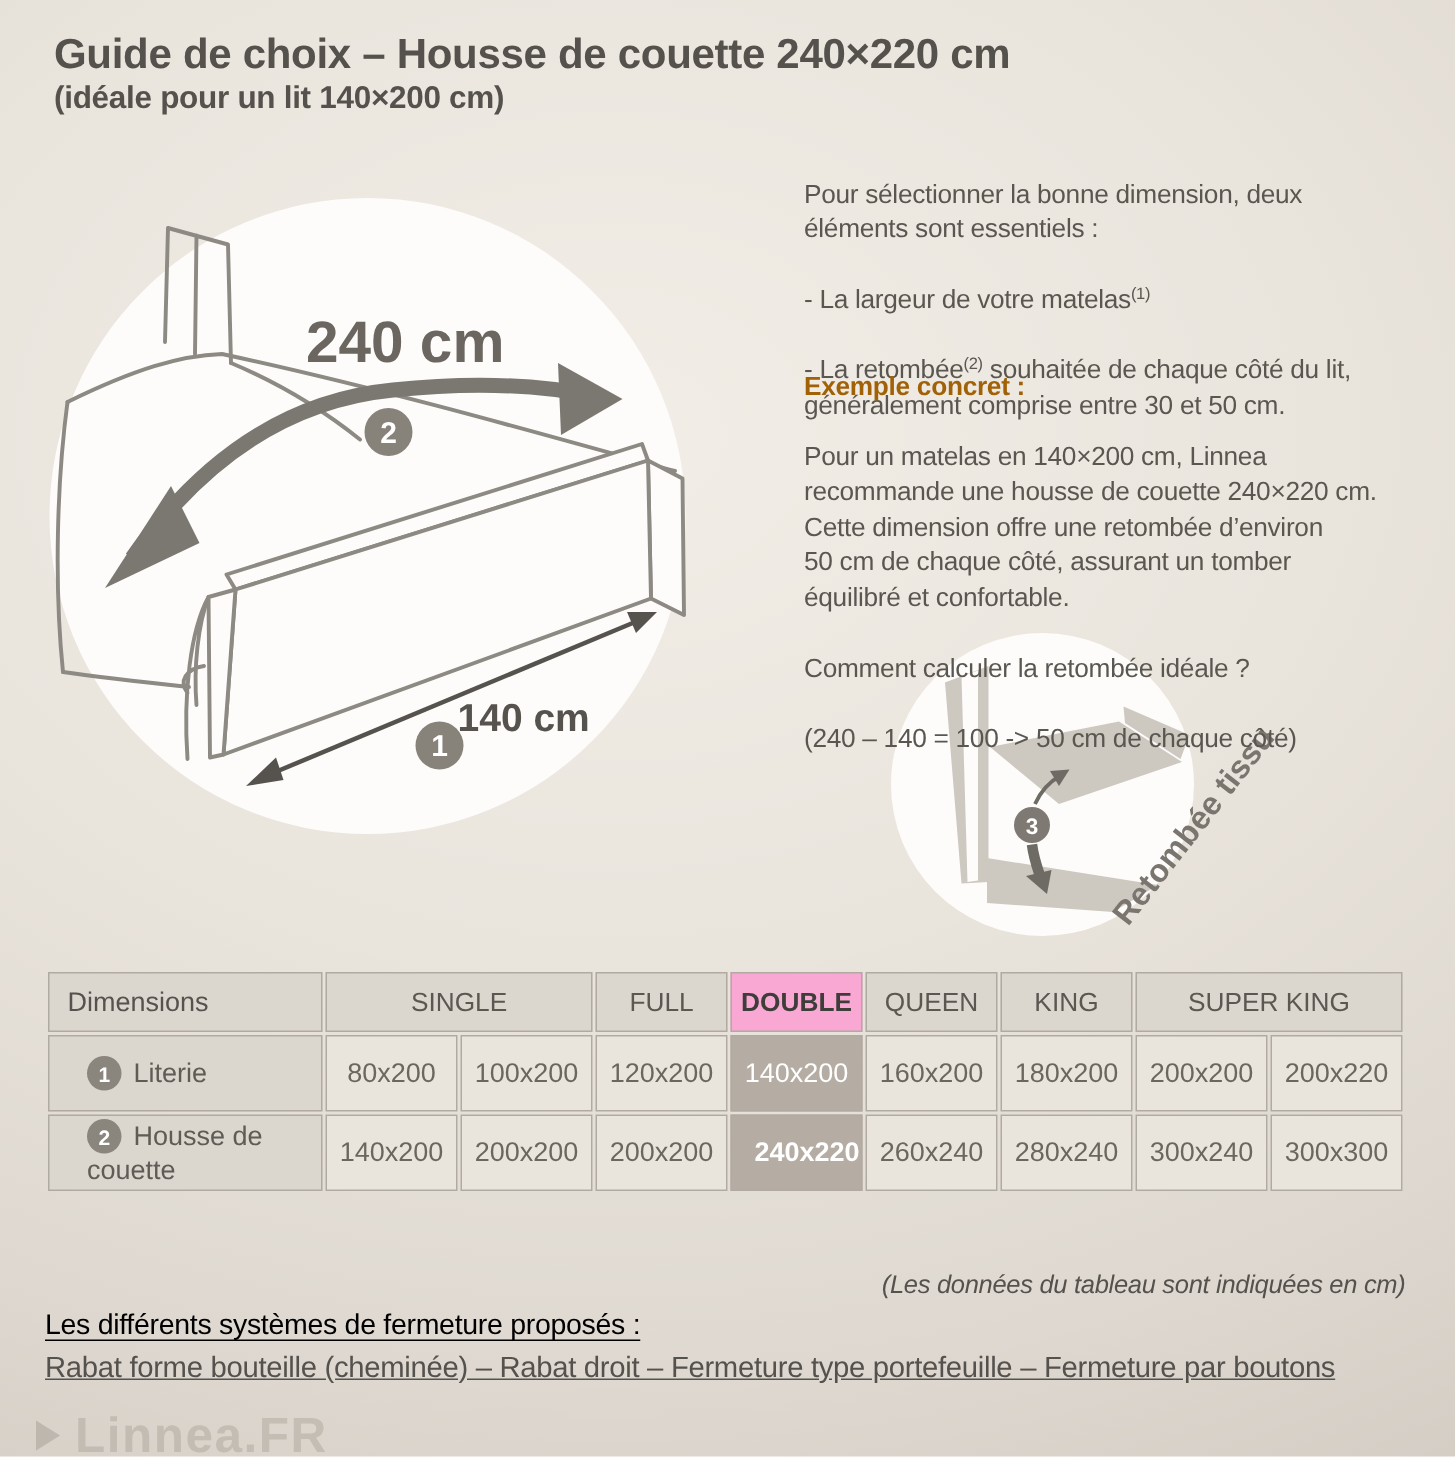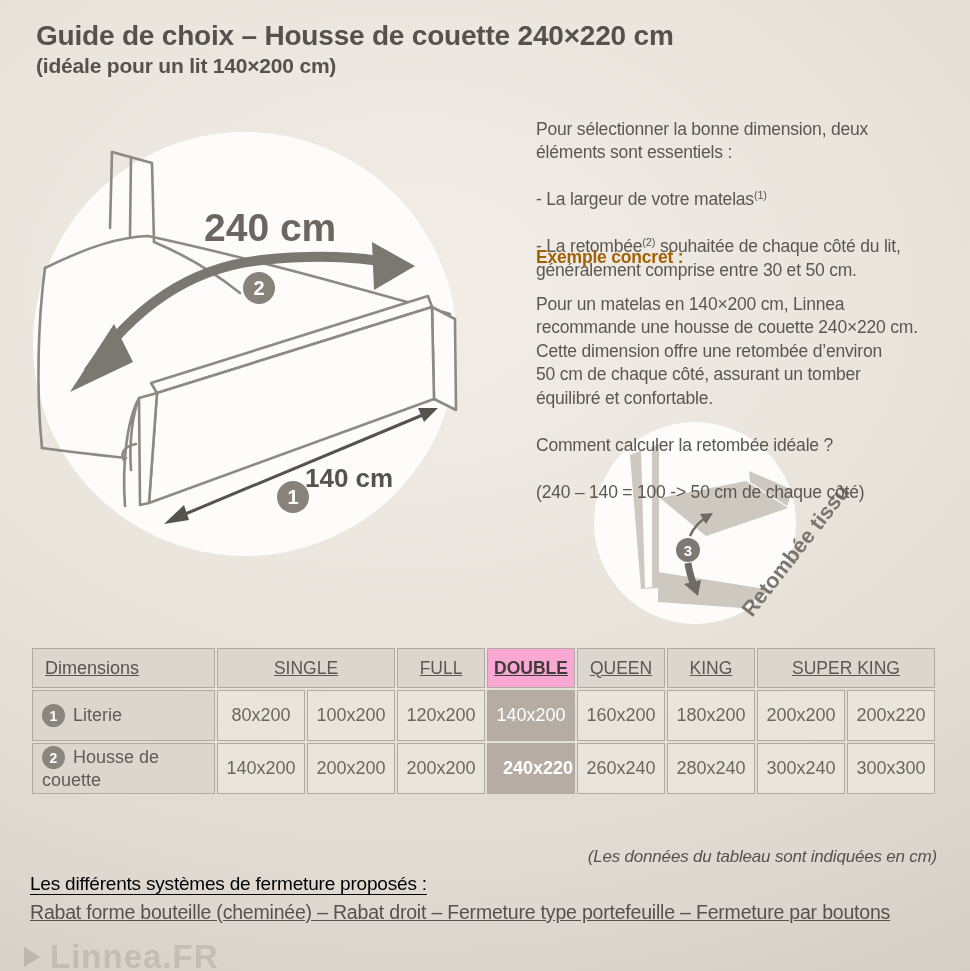--- a/index.html
+++ b/index.html
@@ -17,24 +17,24 @@
   .intro{top:94px;}
   .example{top:222px;}
   .bold{font-weight:700;color:#a16207;}
   sup.fn{font-size:11px;vertical-align:6px;line-height:0;}
   svg.art{left:0;top:0;pointer-events:none;}
   svg text{font-family:"Liberation Sans",sans-serif;}
 
   table.sizes{position:absolute;left:30px;top:646px;width:907px;
     border-collapse:separate;border-spacing:2px;table-layout:fixed;}
   .sizes th,.sizes td{border:1px solid #b0aaa2;overflow:hidden;}
-  .sizes th{height:36px;background:#dbd6ce;font-weight:400;font-size:17.5px;color:#5b5852;text-decoration:underline;}
+  .sizes th{height:36px;background:#dbd6ce;font-weight:400;font-size:17.5px;color:#5b5852;}
   .sizes th.corner{text-align:left;padding-left:12px;font-size:18px;color:#56534e;}
   .sizes td{height:47px;background:#e9e5dd;text-align:center;font-size:18px;color:#6b675f;}
-  .sizes td.lbl{background:#dbd6ce;text-align:left;padding-left:9px;font-size:18px;color:#5f5c56;}
+  .sizes td.lbl{background:#dbd6ce;text-align:left;padding-left:25px;font-size:18px;color:#5f5c56;}
   .sizes th.hl{background:#f9a8d4;color:#3f3d39;font-weight:700;}
   .sizes td.hl{background:#b5ada4;color:#ffffff;}
   .sizes td.hlb{font-weight:700;text-align:right;}
   .badge{display:inline-flex;width:23px;height:23px;border-radius:50%;background:#8a857d;
     color:#fff;font-size:14px;font-weight:700;align-items:center;justify-content:center;
     margin-right:8px;vertical-align:middle;}
   .lbl span.lab{vertical-align:middle;}
   .note{top:847px;right:33px;font-style:italic;font-size:17px;color:#55524e;letter-spacing:-.2px;}
   .closures-h{left:30px;top:873px;font-size:19px;color:#000000;text-decoration:underline;
     text-underline-offset:4px;letter-spacing:-.2px;}

